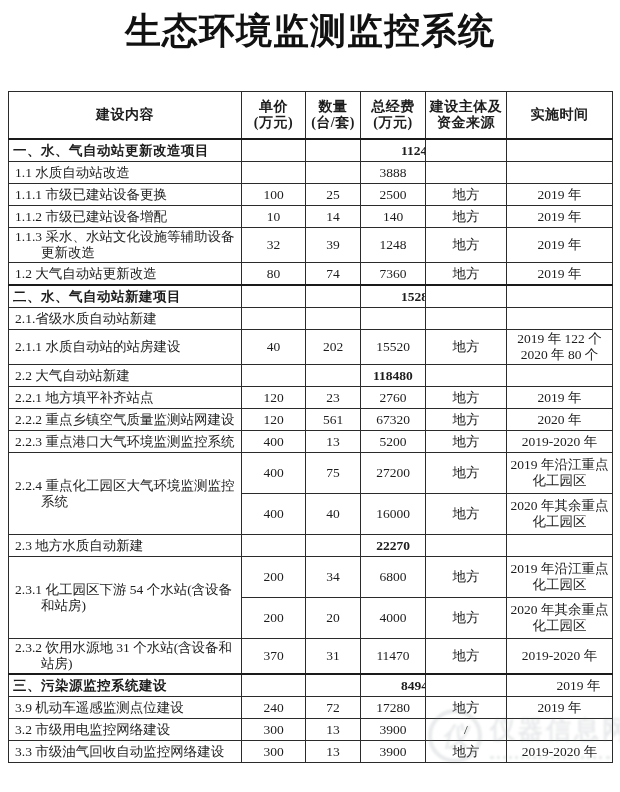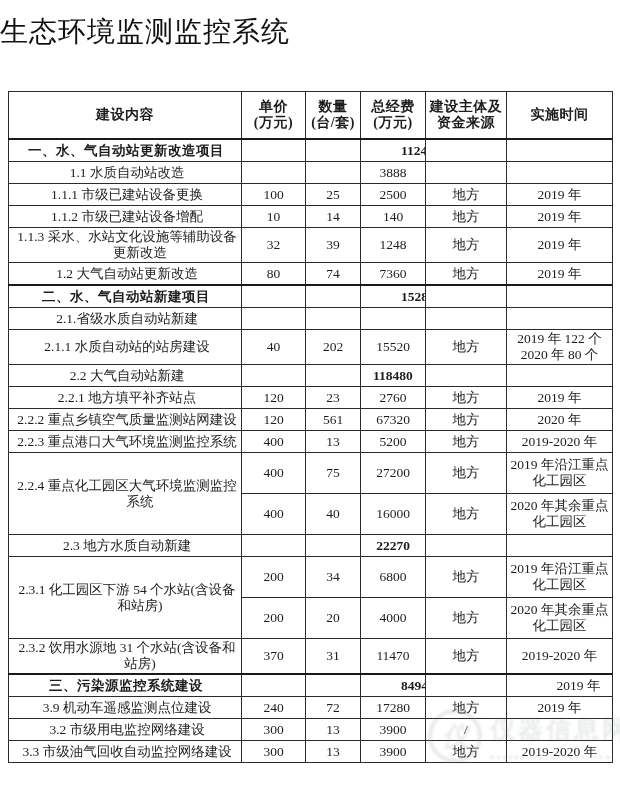--- a/index.html
+++ b/index.html
@@ -2,42 +2,42 @@
 <html><head>
 <meta charset="utf-8">
 <style>
   html,body{margin:0;padding:0;}
   body{
     width:620px;height:792px;background:#ffffff;position:relative;
     font-family:"Liberation Serif","DejaVu Serif",serif;color:#1a1a1a;
     overflow:hidden;
   }
   .doc-title{
-    text-align:left;font-weight:normal;font-size:28px;line-height:37px;
+    text-align:center;font-weight:bold;font-size:36px;line-height:37px;
     margin:0;letter-spacing:1px;color:#111;
   }
   .title-wrap{padding-top:13px;}
   table.budget{
     border-collapse:collapse;table-layout:fixed;
     width:604px;margin:41px 0 0 8px;
   }
   th,td{
     border:1px solid #2b2b2b;
     font-size:13.5px;line-height:16px;
     padding:1px 2px;text-align:center;vertical-align:middle;
     white-space:pre-line;overflow:hidden;color:#1d1d1d;
   }
   thead th{
     font-weight:bold;font-size:14px;height:44px;
     border-bottom:2px solid #1a1a1a;letter-spacing:0.5px;
   }
   tbody td{height:19px;}
   tr.subrow td{height:38px;}
   td.content{
-    text-align:center;
+    text-align:left;
     padding:1px 2px 1px 32px;text-indent:-26px;
   }
   td.content.section{
     font-weight:bold;padding-left:4px;text-indent:0;letter-spacing:0.5px;
   }
   tr.section-row td{border-top:2px solid #1a1a1a;padding-left:40px;}
   td.b{font-weight:bold;}
   
   .watermark{
     position:absolute;left:428px;top:694px;width:190px;height:84px;

